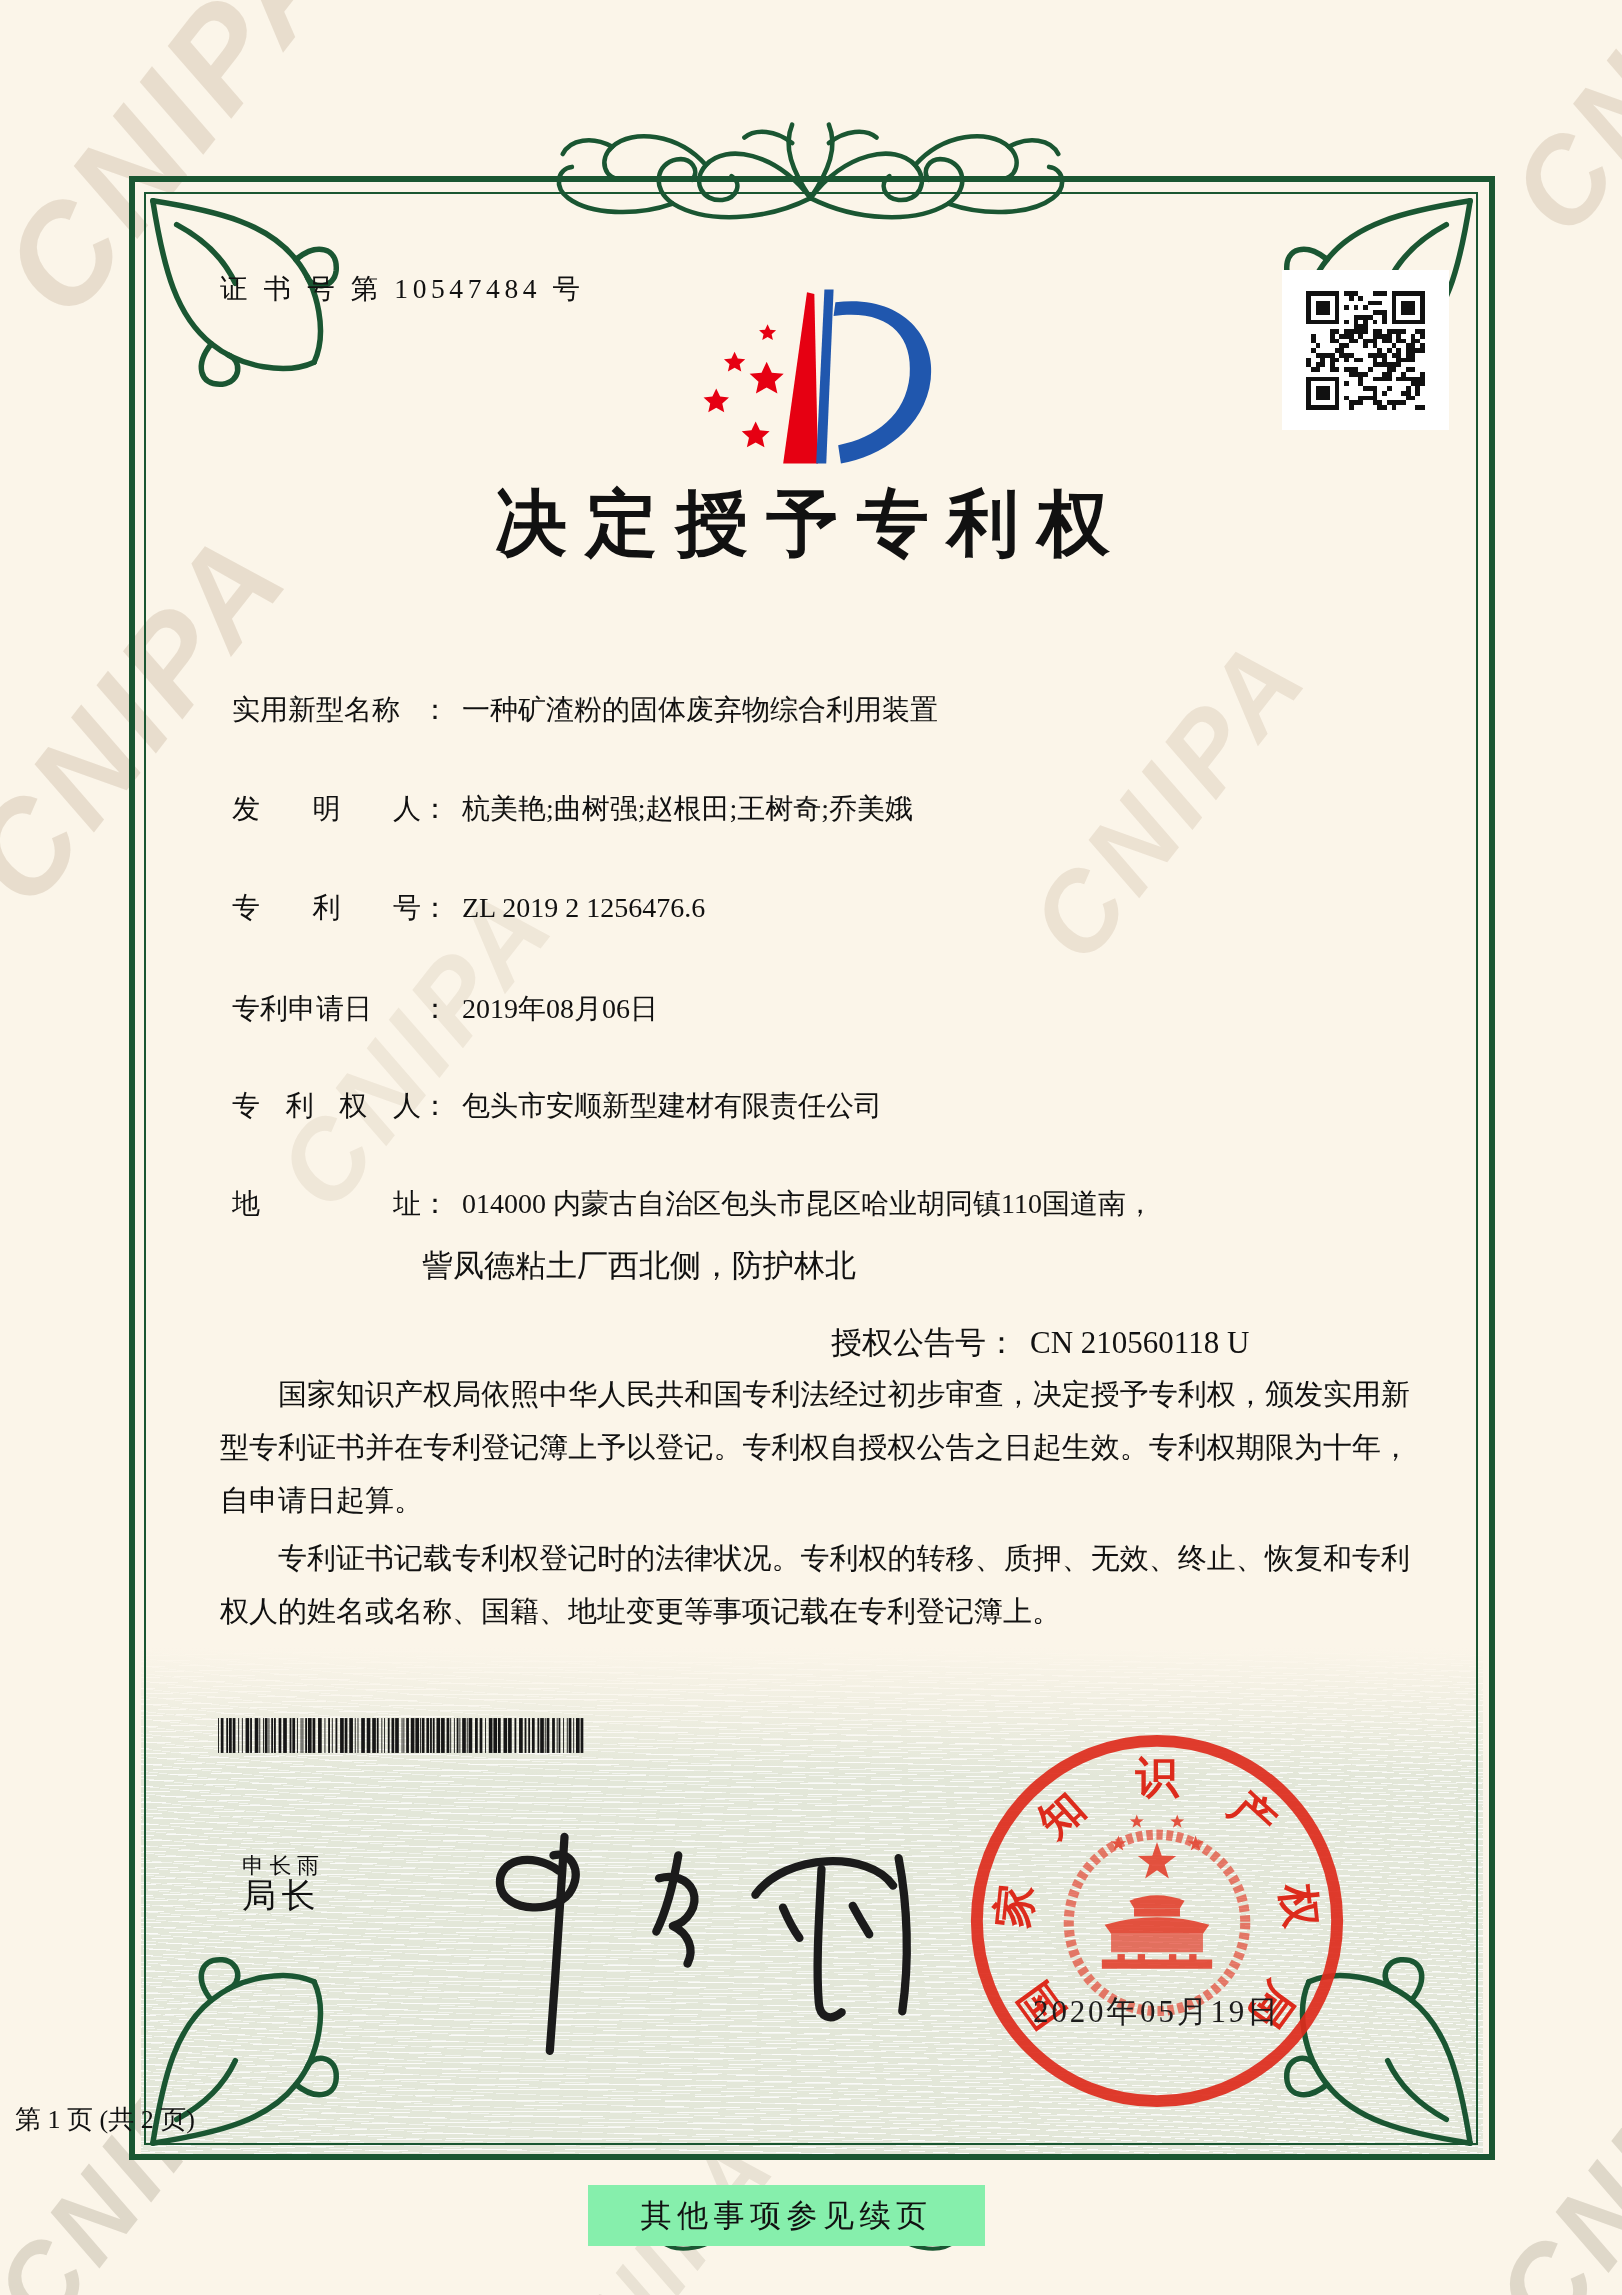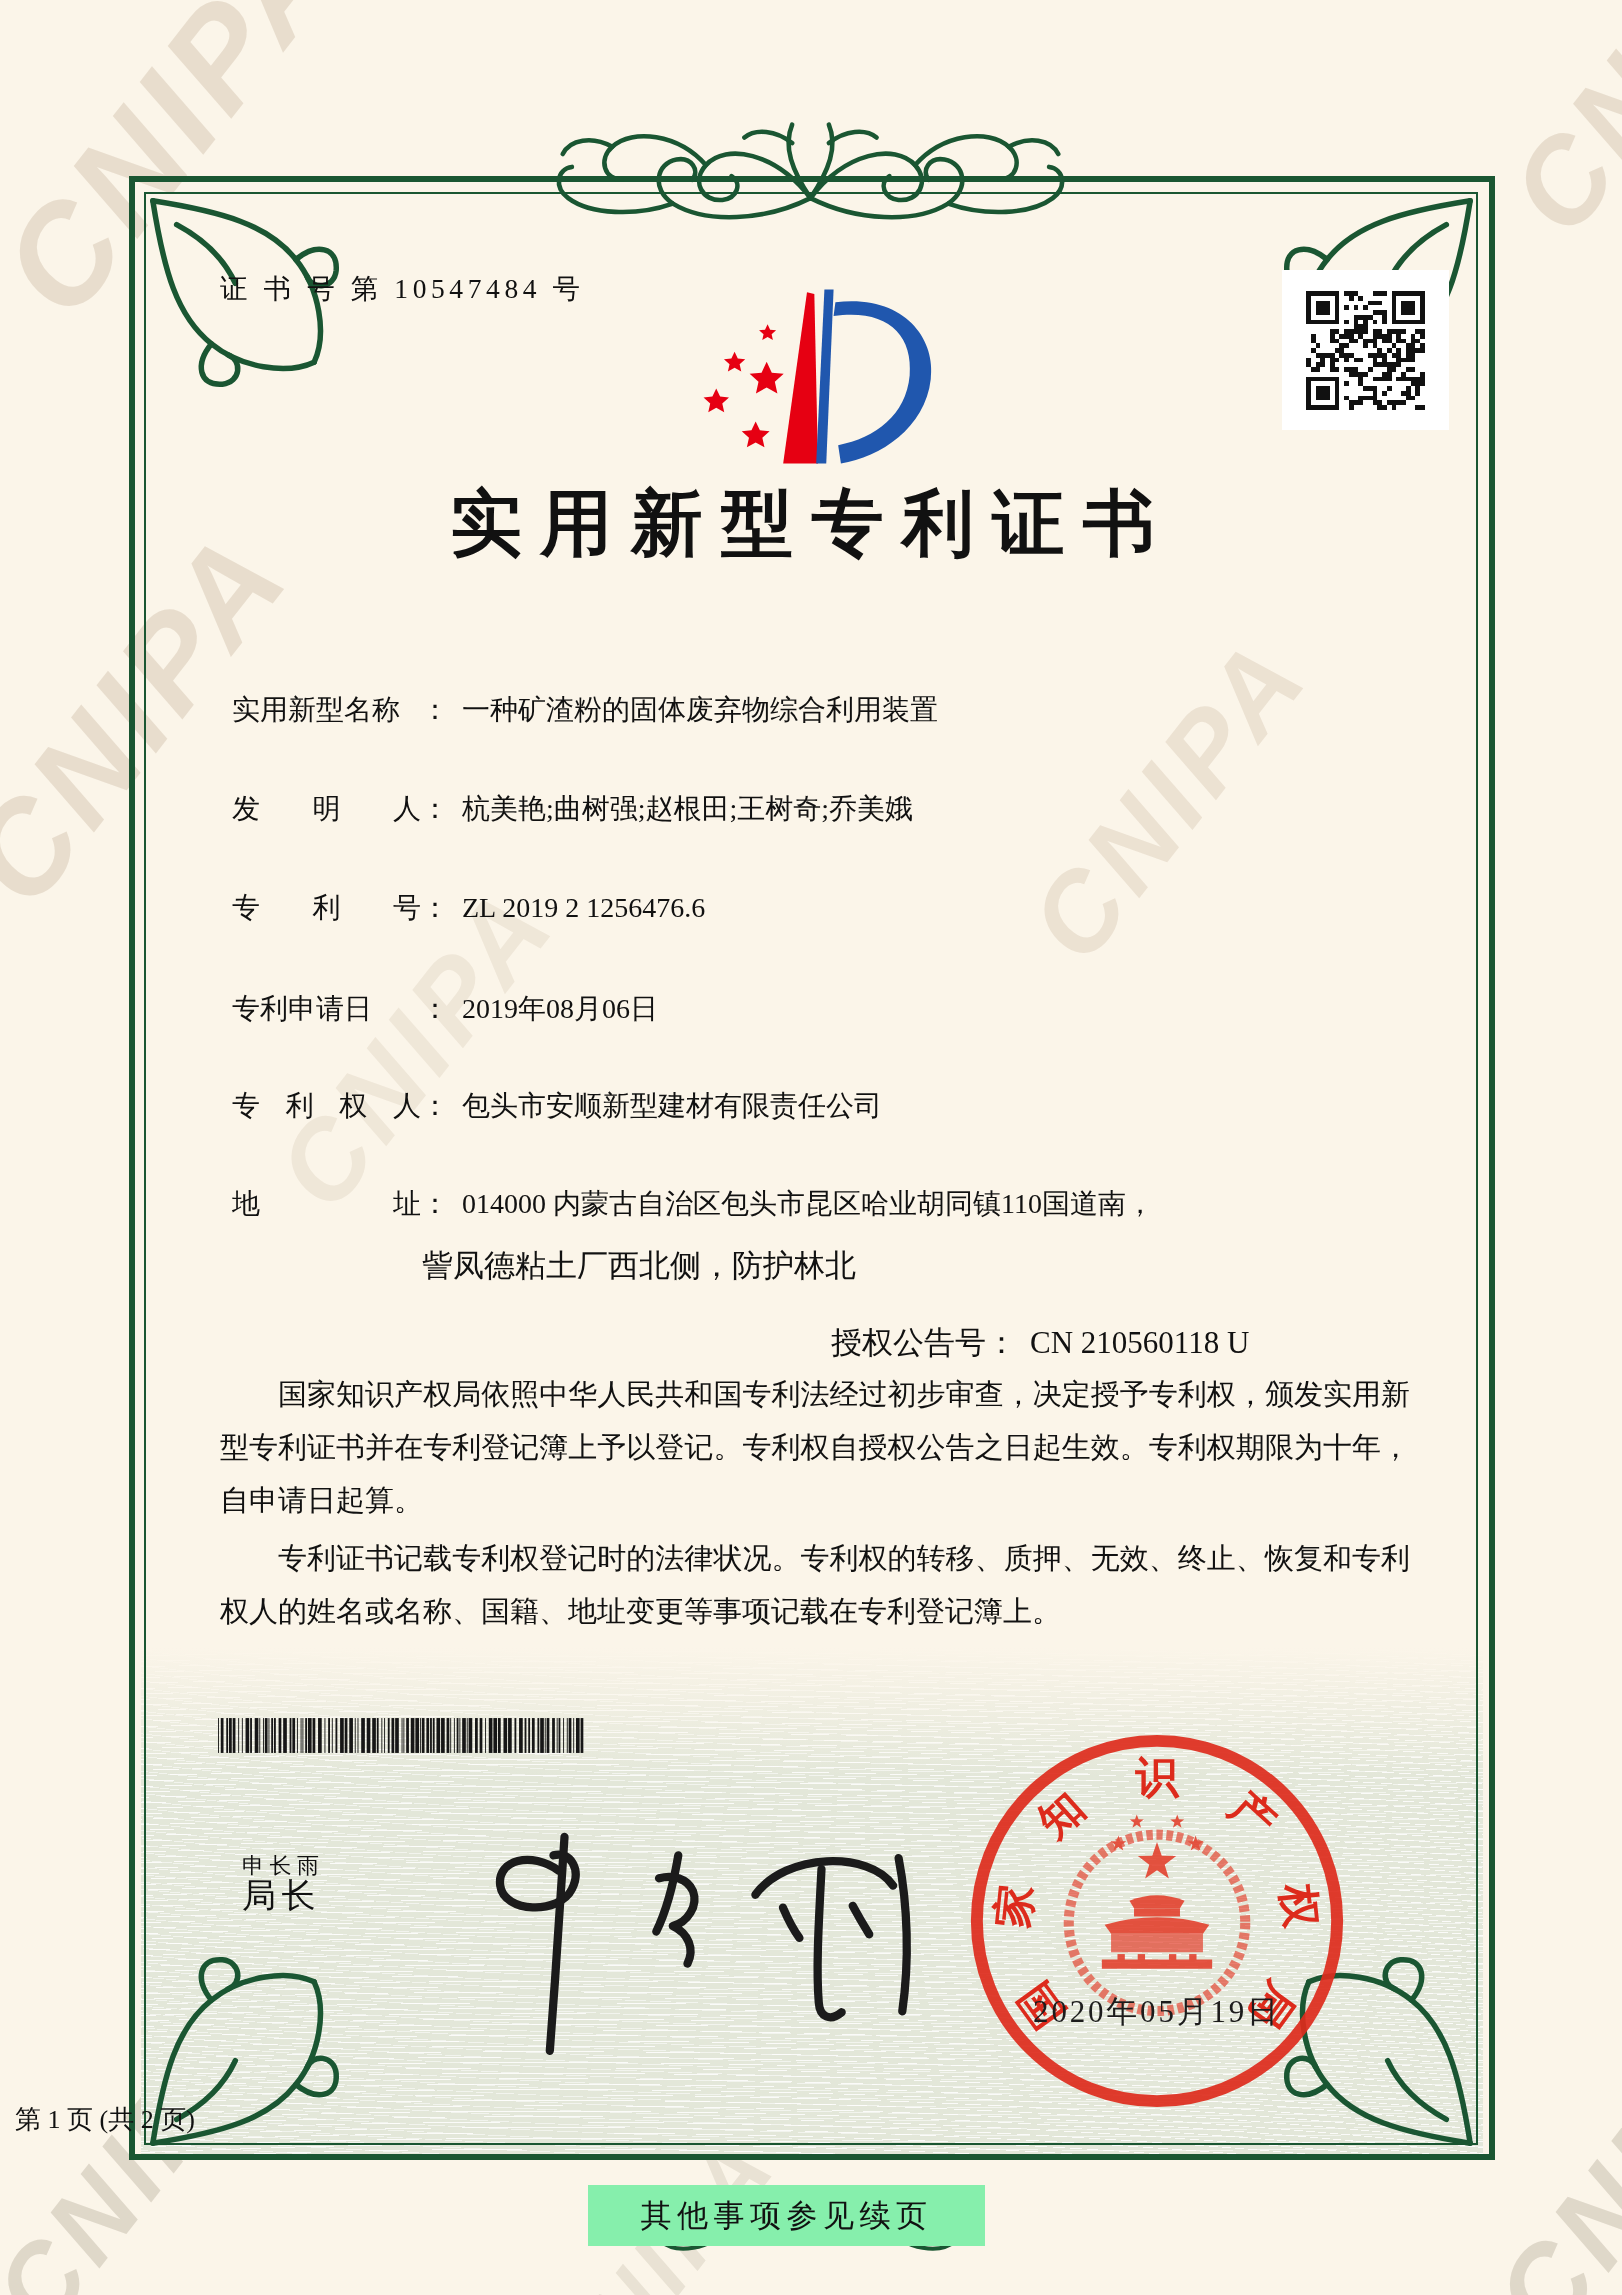--- a/index.html
+++ b/index.html
@@ -490,21 +490,21 @@
         <rect x="6" y="24" width="1" height="1" fill="#111"></rect>
         <rect x="9" y="24" width="1" height="1" fill="#111"></rect>
         <rect x="15" y="24" width="1" height="1" fill="#111"></rect>
         <rect x="16" y="24" width="1" height="1" fill="#111"></rect>
         <rect x="18" y="24" width="1" height="1" fill="#111"></rect>
         <rect x="23" y="24" width="1" height="1" fill="#111"></rect>
         <rect x="24" y="24" width="1" height="1" fill="#111"></rect>
       </svg>
     </div>
 
-  <div class="doc-title">实用新型专利证书</div>
+  <div class="doc-title">决定授予专利权</div>
 
   <div class="row" style="top:691px;">
     <span class="lbl">实用新型名称</span><span>：</span><span class="val">一种矿渣粉的固体废弃物综合利用装置</span>
   </div>
   <div class="row" style="top:790px;">
     <span class="lbl spread">发 明 人</span><span>：</span><span class="val">杭美艳;曲树强;赵根田;王树奇;乔美娥</span>
   </div>
   <div class="row" style="top:889px;">
     <span class="lbl spread">专 利 号</span><span>：</span><span class="val">ZL 2019 2 1256476.6</span>
   </div>

